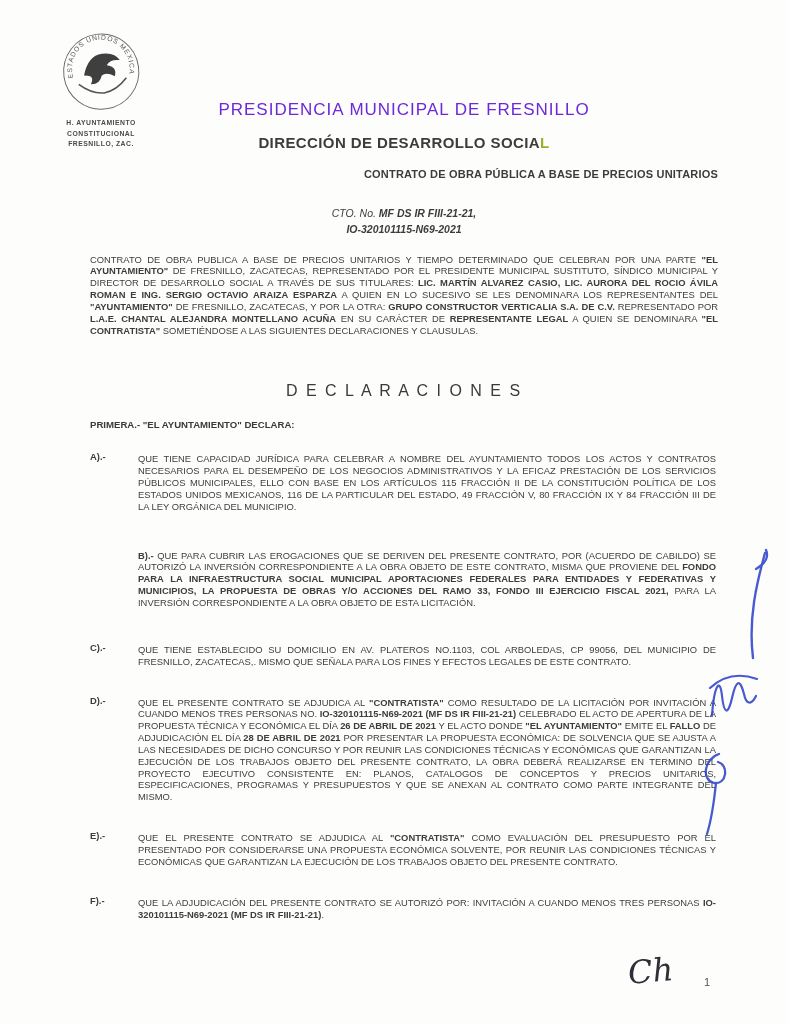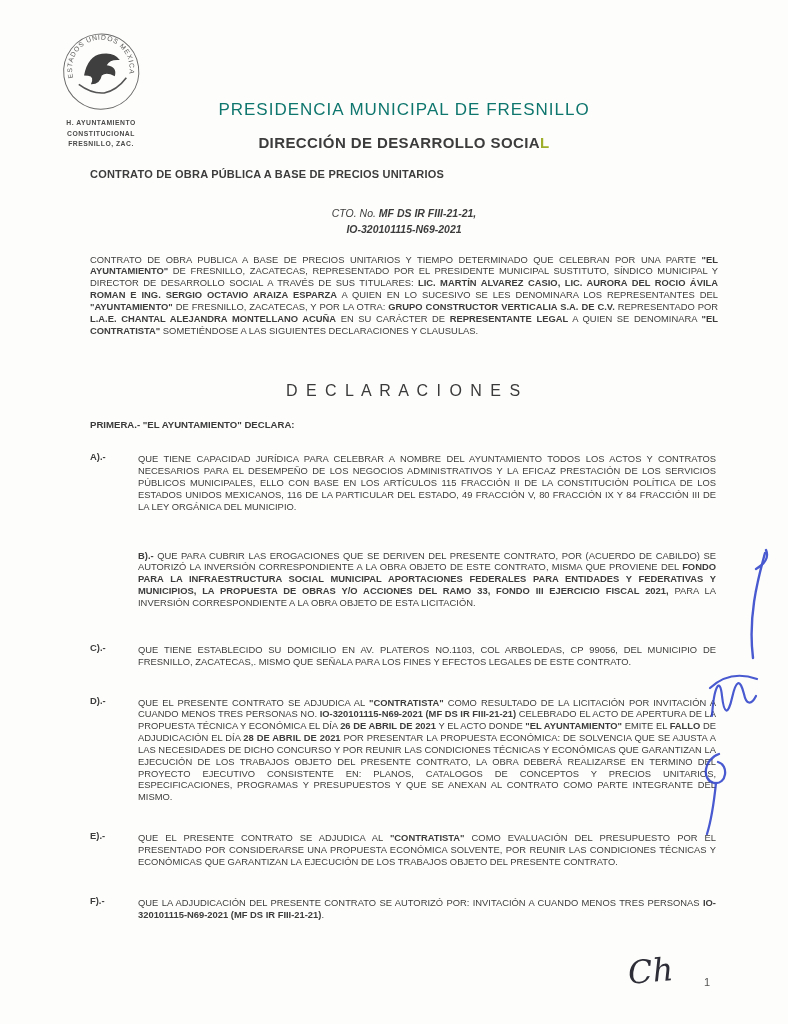--- a/index.html
+++ b/index.html
@@ -13,23 +13,23 @@
     -webkit-font-smoothing:antialiased;
   }
   .content{padding:0 70px 0 90px;}
 
   
   .seal-wrap{position:absolute;left:46px;top:30px;width:110px;text-align:center;}
   .seal-svg{transform:rotate(-8deg);}
   .seal-caption{margin-top:4px;font-size:6.8px;letter-spacing:.5px;color:#4a4a4a;line-height:1.55;font-weight:bold;}
 
   
-  .page-title{margin:100px 0 0;text-align:center;font-size:17px;font-weight:400;letter-spacing:1px;color:#0f766e;}
+  .page-title{margin:100px 0 0;text-align:center;font-size:17px;font-weight:400;letter-spacing:1px;color:#6d28d9;}
   .page-subtitle{margin:14px 0 0;text-align:center;font-size:15px;font-weight:700;letter-spacing:.4px;color:#3c3c3c;}
-  .contract-type{margin:17px 0 0;text-align:left;font-size:11px;font-weight:700;color:#3c3c3c;letter-spacing:.2px;}
+  .contract-type{margin:17px 0 0;text-align:right;font-size:11px;font-weight:700;color:#3c3c3c;letter-spacing:.2px;}
   .cto-block{margin:26px 0 0;text-align:center;font-size:10.5px;line-height:1.5;color:#3c3c3c;font-style:italic;}
   .cto-line{margin:0;}
 
   
   .intro{margin:16px 0 0;font-size:9.4px;line-height:1.26;text-align:justify;color:#3d3d3d;}
   .decl-heading{margin:46px 0 0;text-align:center;font-size:16px;font-weight:400;letter-spacing:2px;color:#3a3a3a;}
   .primera{margin:19px 0 0;font-size:9.6px;font-weight:700;color:#3a3a3a;}
 
   .decl-item{display:flex;align-items:flex-start;}
   .decl-item.first{margin-top:21px;}

